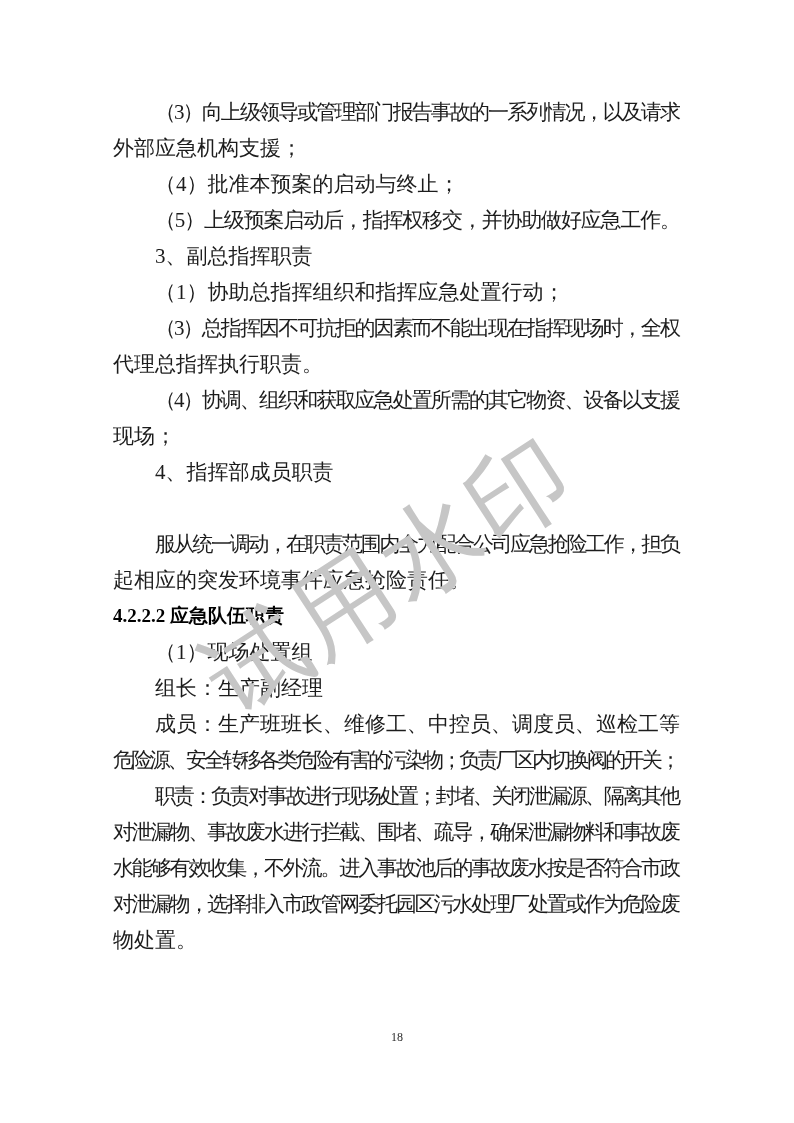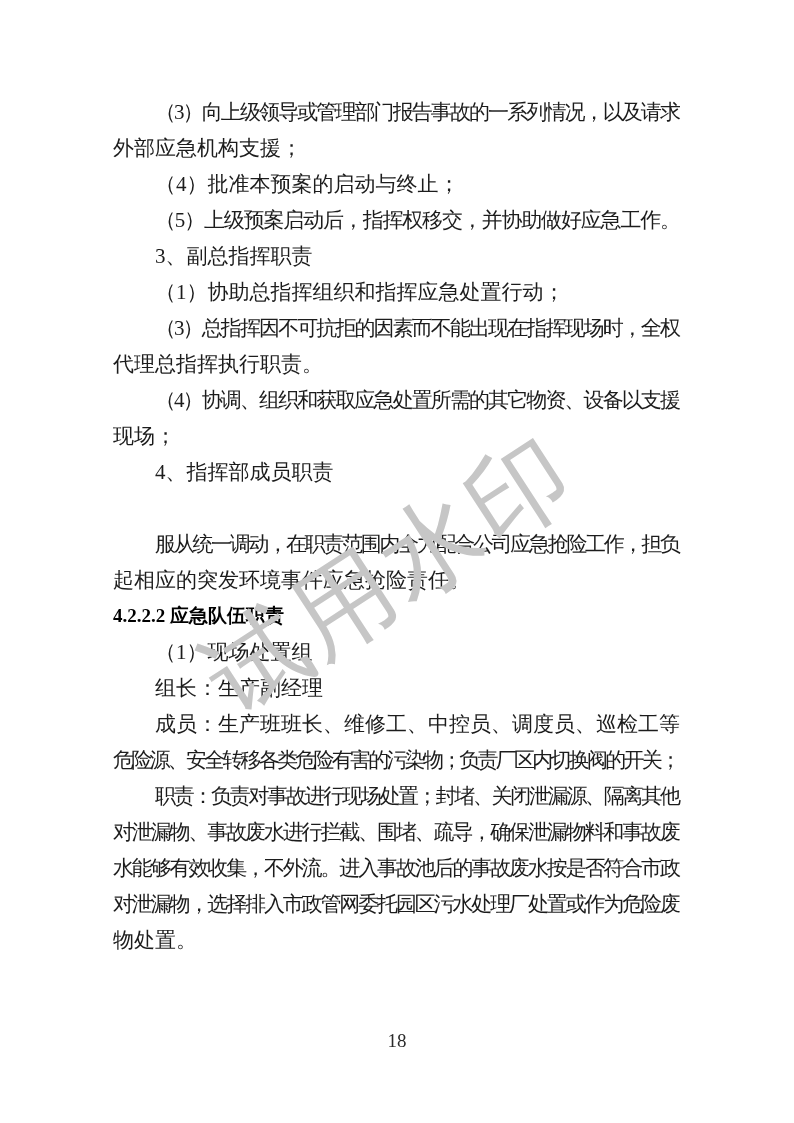--- a/index.html
+++ b/index.html
@@ -48,21 +48,21 @@
     white-space: nowrap;
     z-index: 5;
     font-family: "Liberation Serif", "DejaVu Serif", serif;
   }
   .page-number {
     position: absolute;
     top: 1030px;
     left: 0;
     width: 100%;
     text-align: center;
-    font-size: 19px;
+    font-size: 12px;
     color: #2b2b2b;
     font-family: "Liberation Serif", "DejaVu Serif", serif;
   }
 </style>
 </head>
 <body>
 
 <div class="page">
   <div class="content">
     <div class="line indent full" style="letter-spacing: -1.91px;">（3）向上级领导或管理部门报告事故的一系列情况，以及请求</div>

